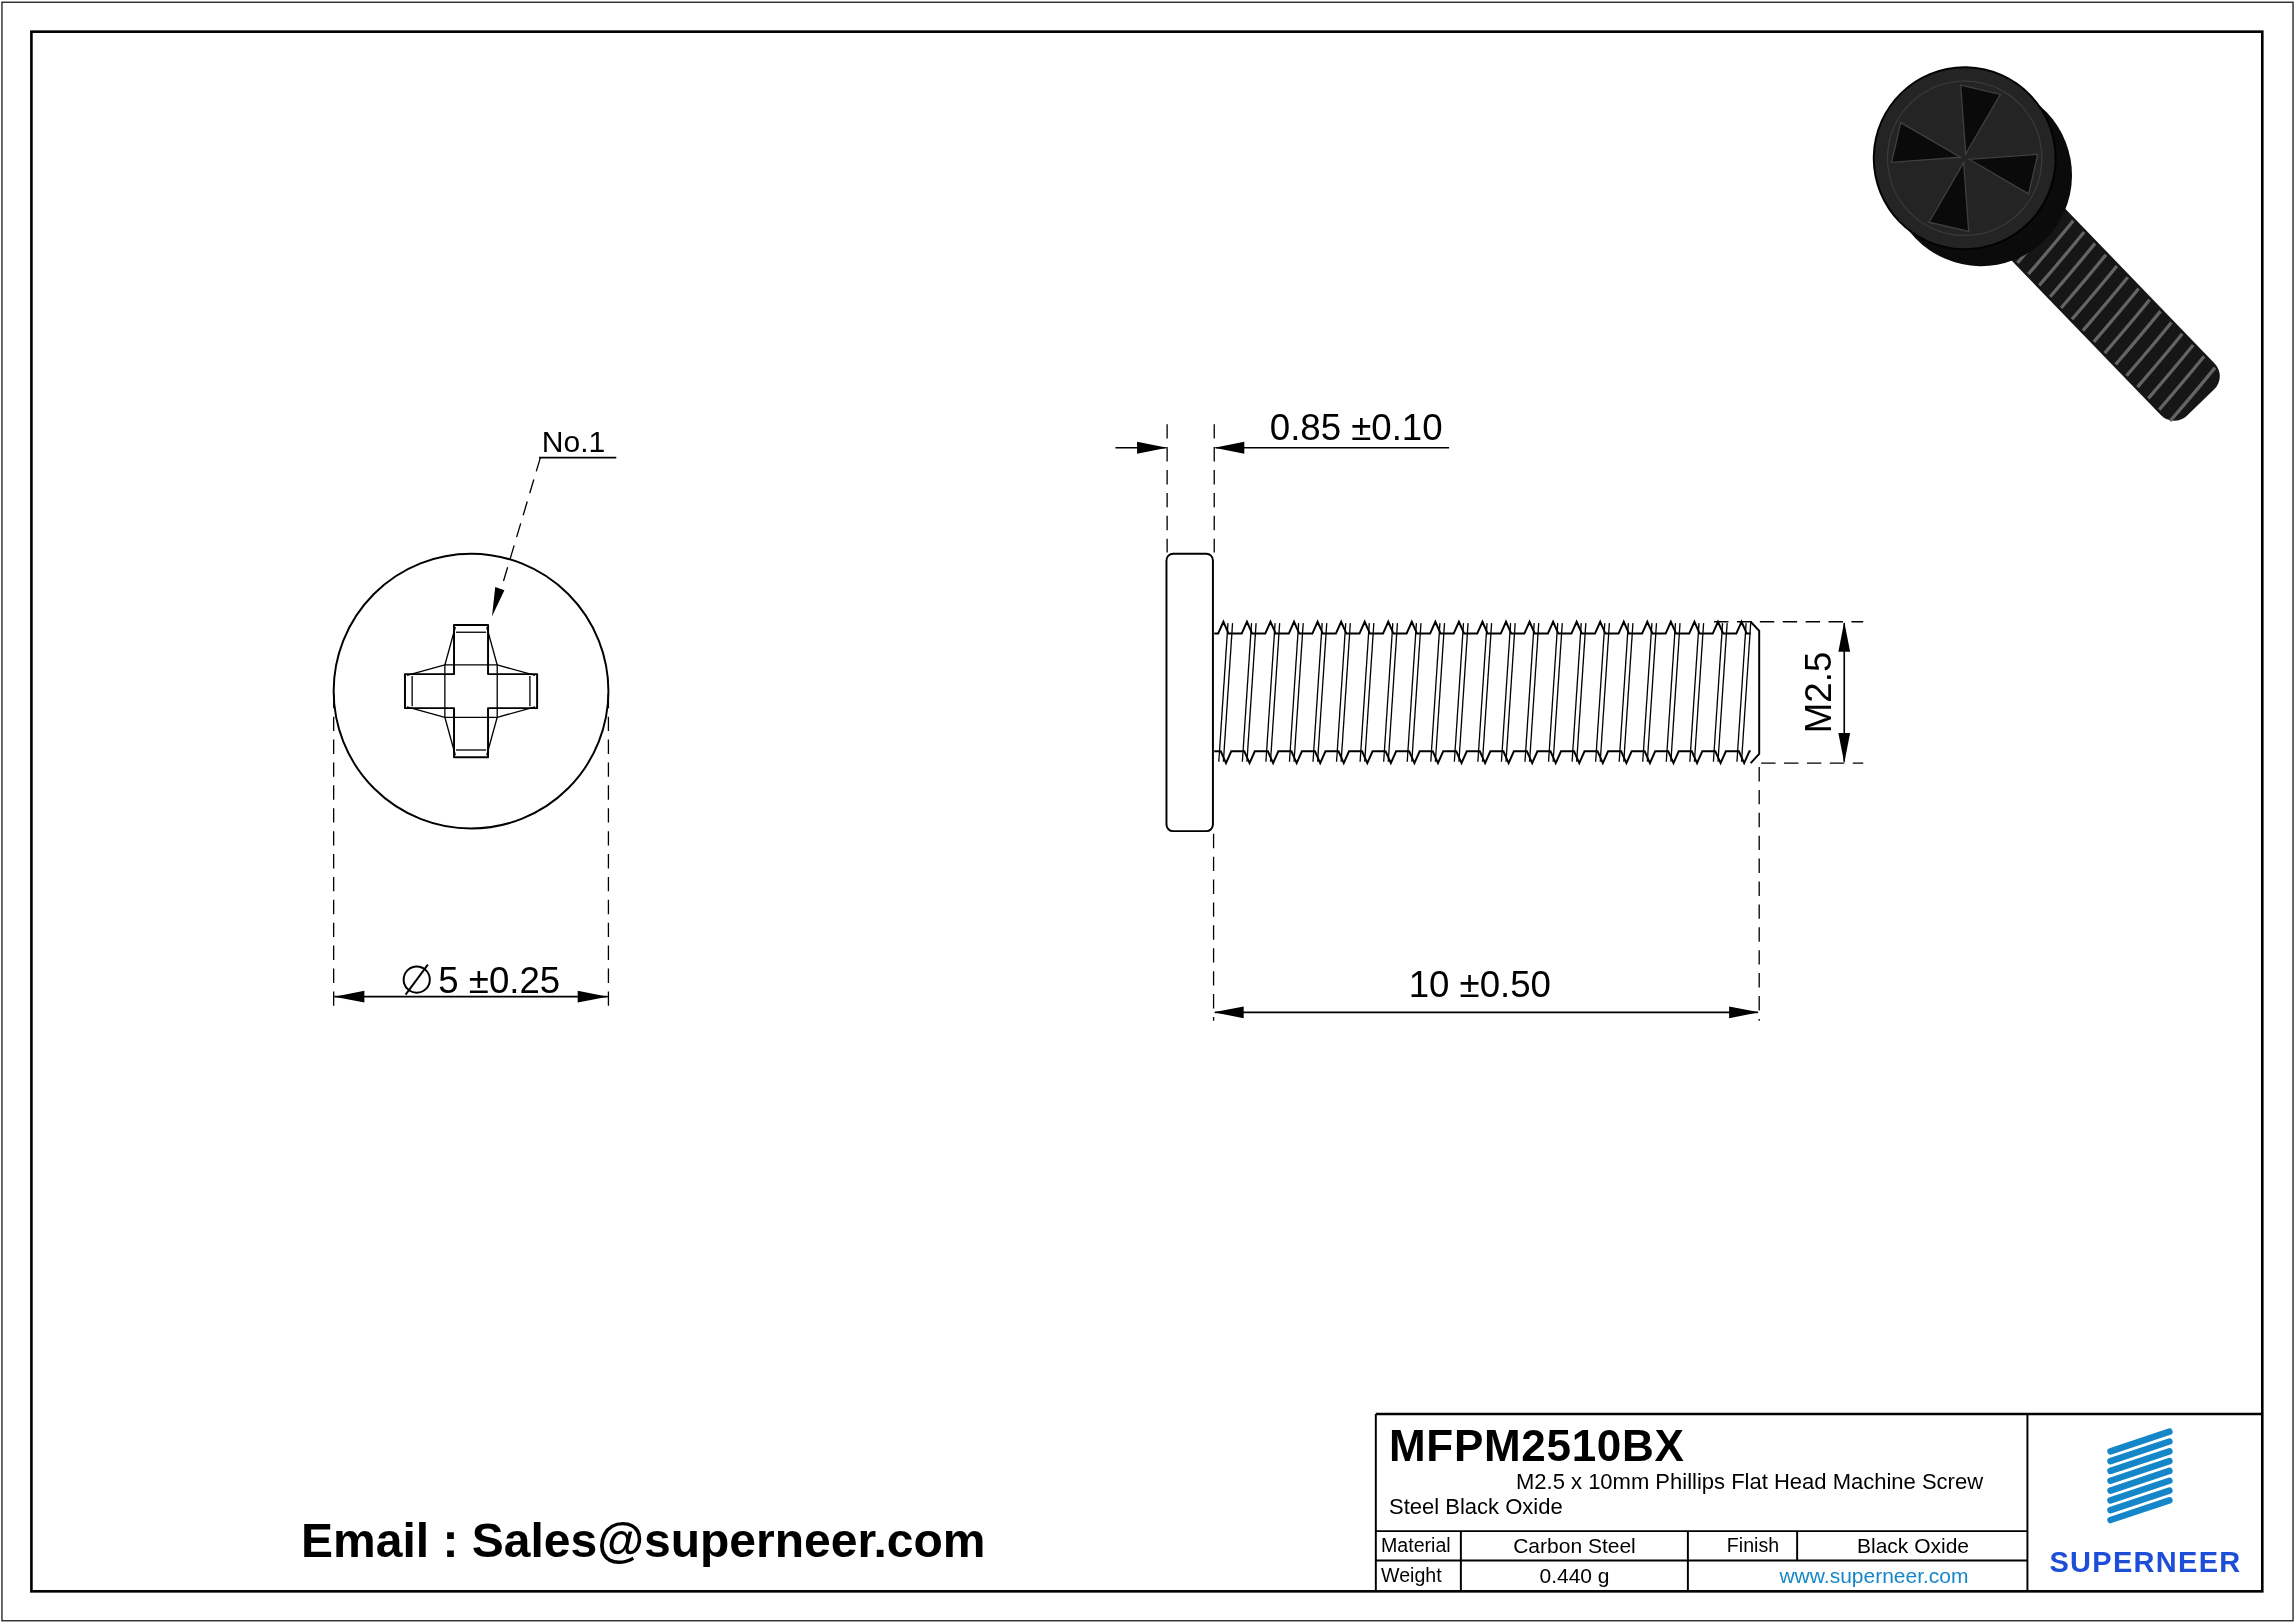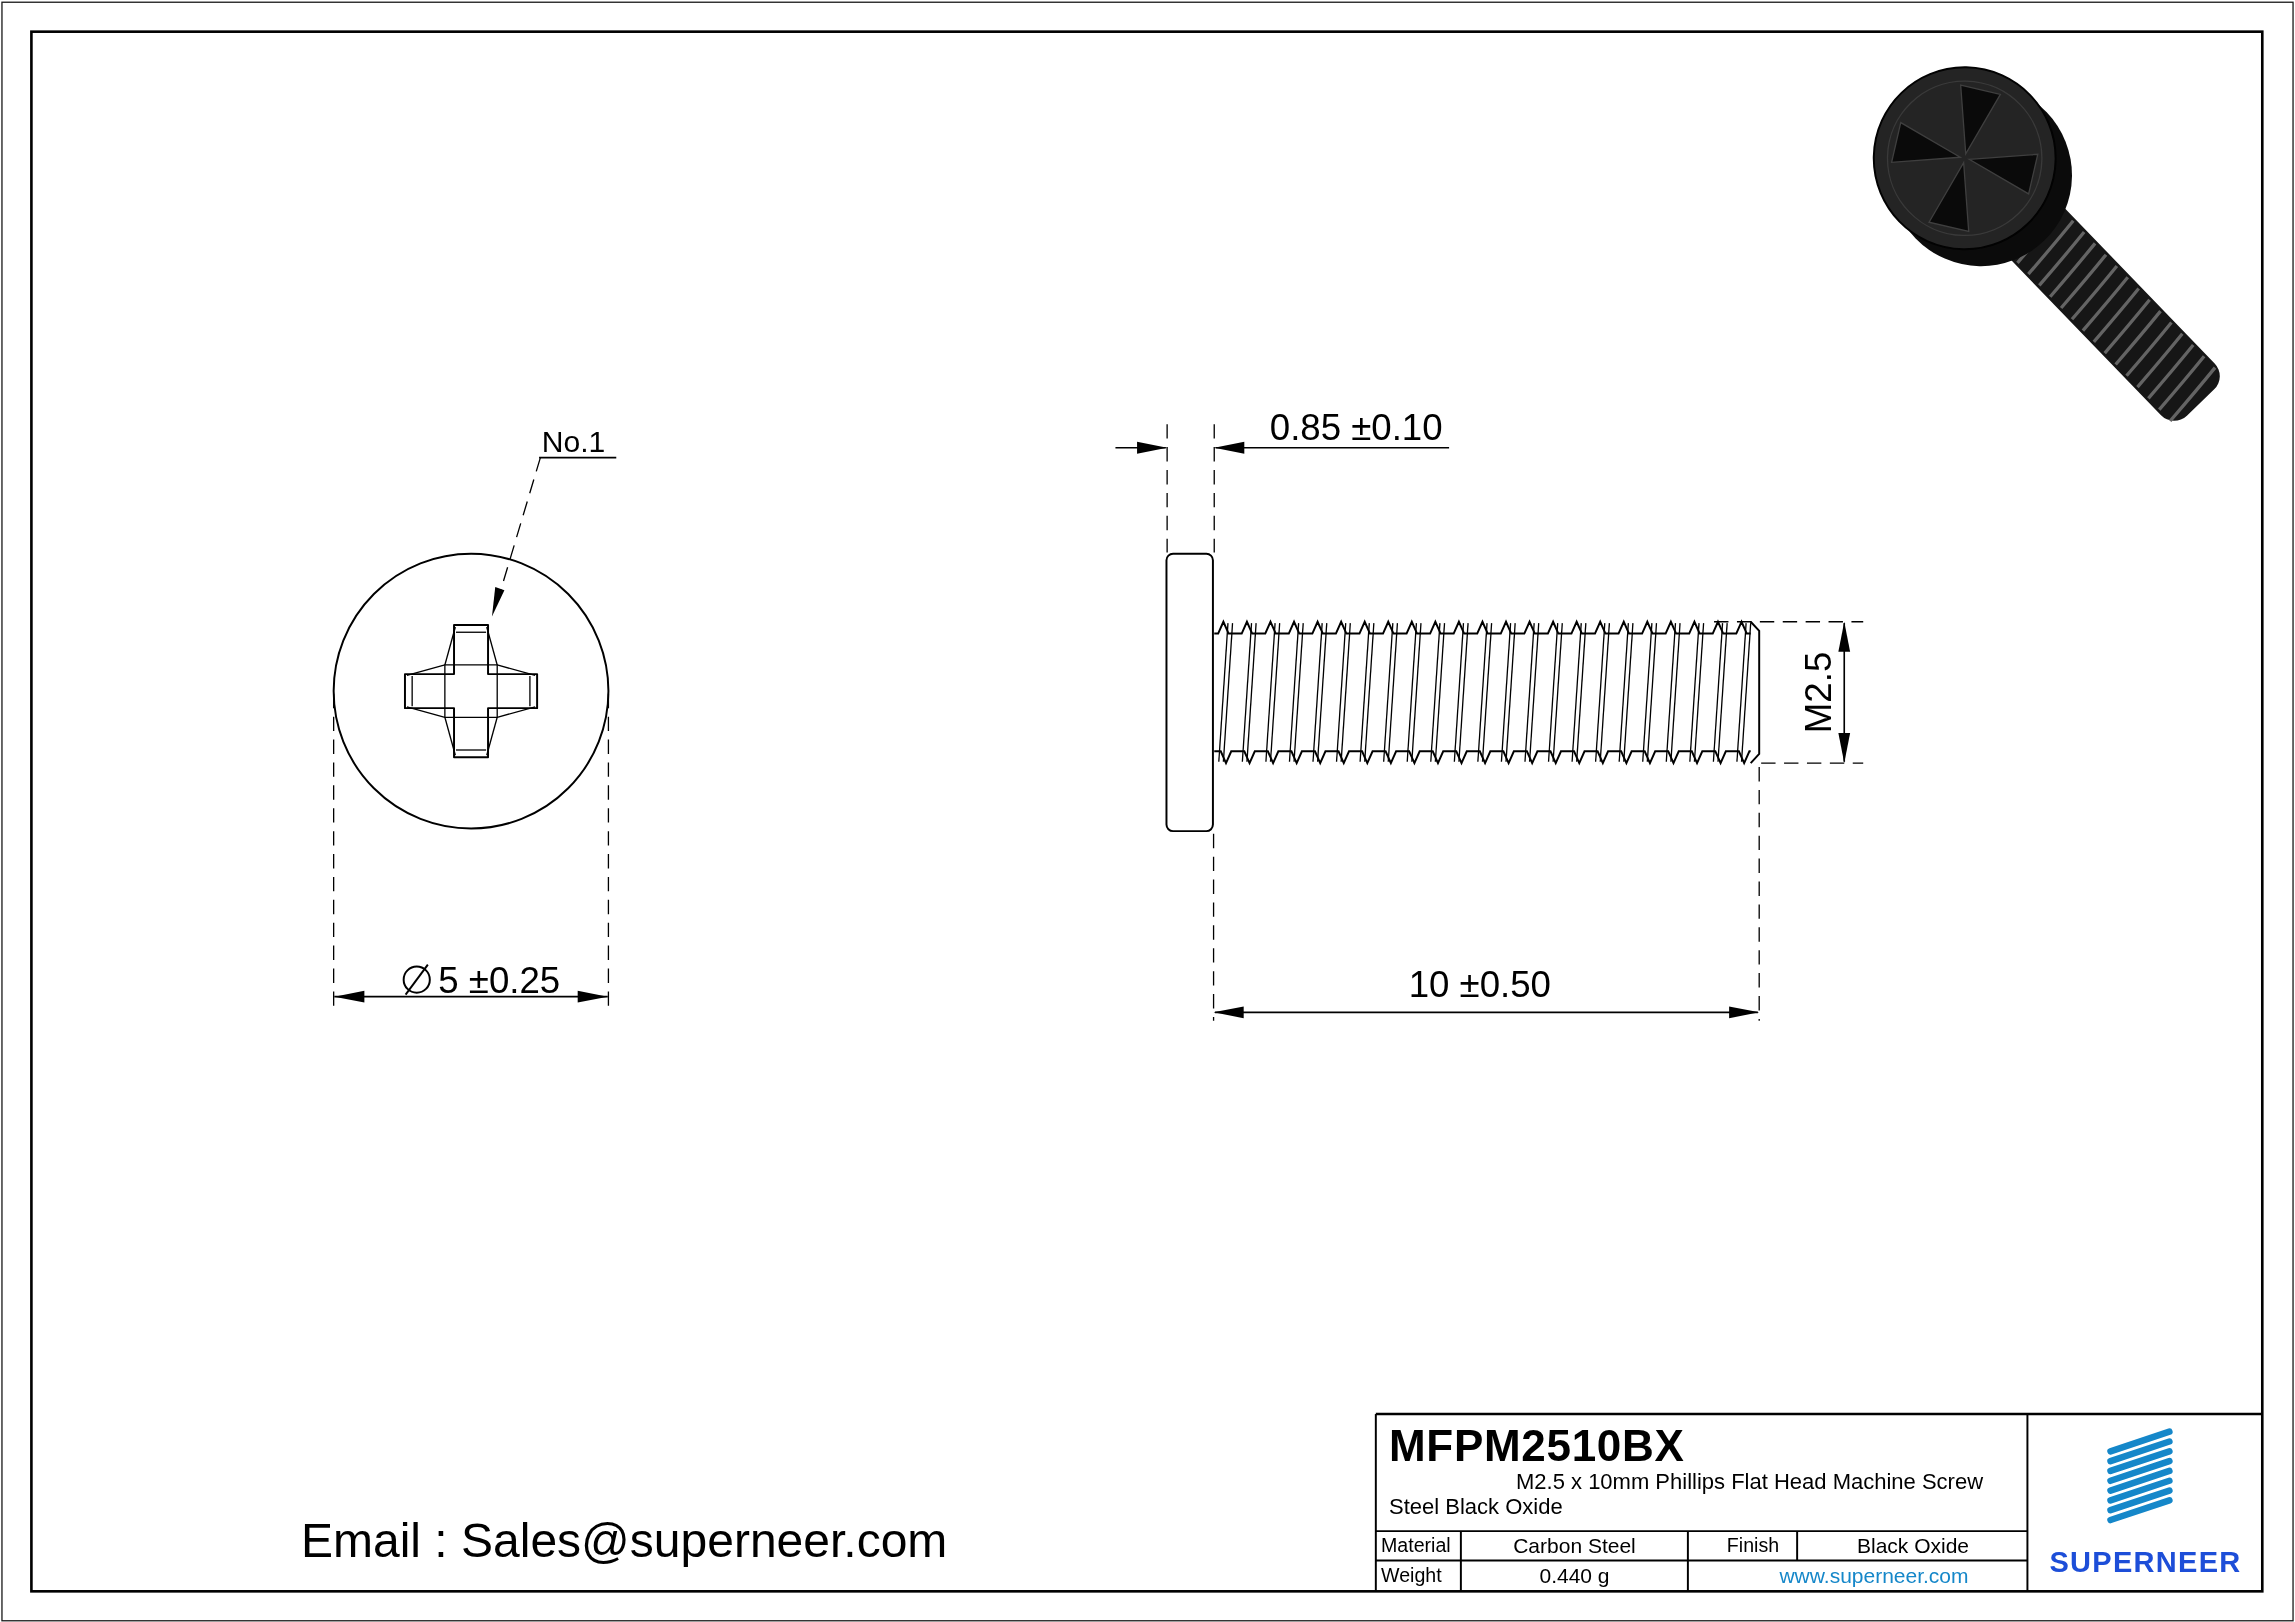--- a/index.html
+++ b/index.html
@@ -225,15 +225,15 @@
   <div class="cell tbl-label" style="left:1381px; top:1531px; width:77px; height:29.4px;">Material</div>
   <div class="cell center tbl-value" style="left:1461px; top:1531px; width:227px; height:29.4px;text-align:right;">Carbon Steel</div>
   <div class="cell center tbl-label" style="left:1688px; top:1531px; width:130px; height:29.4px;">Finish</div>
   <div class="cell center tbl-value" style="left:1798px; top:1531px; width:230px; height:29.4px;">Black Oxide</div>
   <div class="cell tbl-label" style="left:1381px; top:1561px; width:77px; height:29.4px;">Weight</div>
   <div class="cell center tbl-value" style="left:1461px; top:1561px; width:227px; height:29.4px;">0.440 g</div>
   <div class="cell center tbl-value link" style="left:1688px; top:1561px; width:340px; height:29.4px;">www.superneer.com</div>
 
   <div class="cell center brand" style="left:2028px; top:1546px; width:235px; height:33px;">SUPERNEER</div>
 
-  <div class="abs email" style="left:301px; top:1517px;">Email : Sales@superneer.com</div>
+  <div class="abs email" style="left:301px; top:1517px;font-weight:bold;">Email : Sales@superneer.com</div>
 </div>
 
 
 </body></html>

